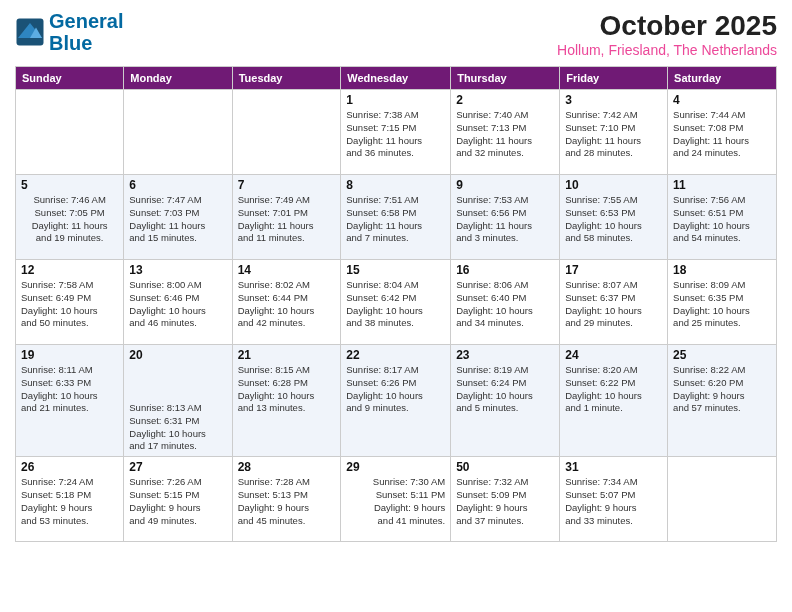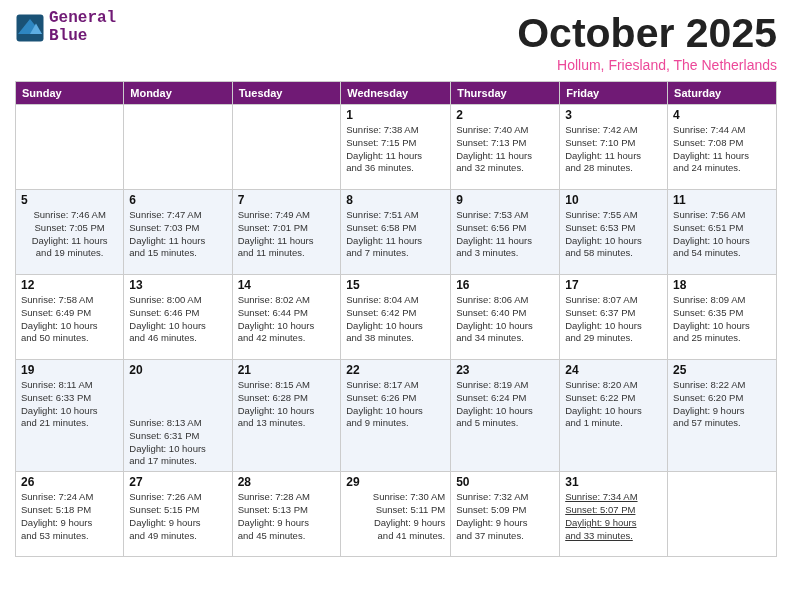--- a/index.html
+++ b/index.html
@@ -19,36 +19,35 @@
       display: flex;
       justify-content: space-between;
       align-items: flex-start;
       margin-bottom: 8px;
     }
     .logo {
       display: flex;
       align-items: center;
     }
     .logo-text {
-      font-size: 16px;
+      font-size: 20px;
       font-weight: bold;
-      color: #701a75;
+      color: #0369a1;
       line-height: 1.1;
-      font-family: Liberation Mono, monospace;
     }
     .logo-icon {
       width: 30px;
       height: 30px;
       margin-right: 4px;
     }
     .title-block {
       text-align: right;
     }
     .month-title {
-      font-size: 41px;
+      font-size: 28px;
       font-weight: bold;
       color: #222;
     }
     .subtitle {
       font-size: 14px;
       color: #ec4899;
     }
     .calendar {
       width: 100%;
       border-collapse: collapse;
@@ -347,21 +346,21 @@
           </td>
           <td>
             <div class="day-number">50</div>
             <div class="day-info" style="white-space: pre-line;">Sunrise: 7:32 AM
 Sunset: 5:09 PM
 Daylight: 9 hours
 and 37 minutes.</div>
           </td>
           <td>
             <div class="day-number">31</div>
-            <div class="day-info" style="white-space: pre-line; text-decoration: underline;">Sunrise: 7:34 AM
+            <div class="day-info" style="white-space: pre-line;">Sunrise: 7:34 AM
 Sunset: 5:07 PM
 Daylight: 9 hours
 and 33 minutes.</div>
           </td>
           <td class="empty-cell"></td>
         </tr>
       </tbody>
   </table>
 </div>
 

